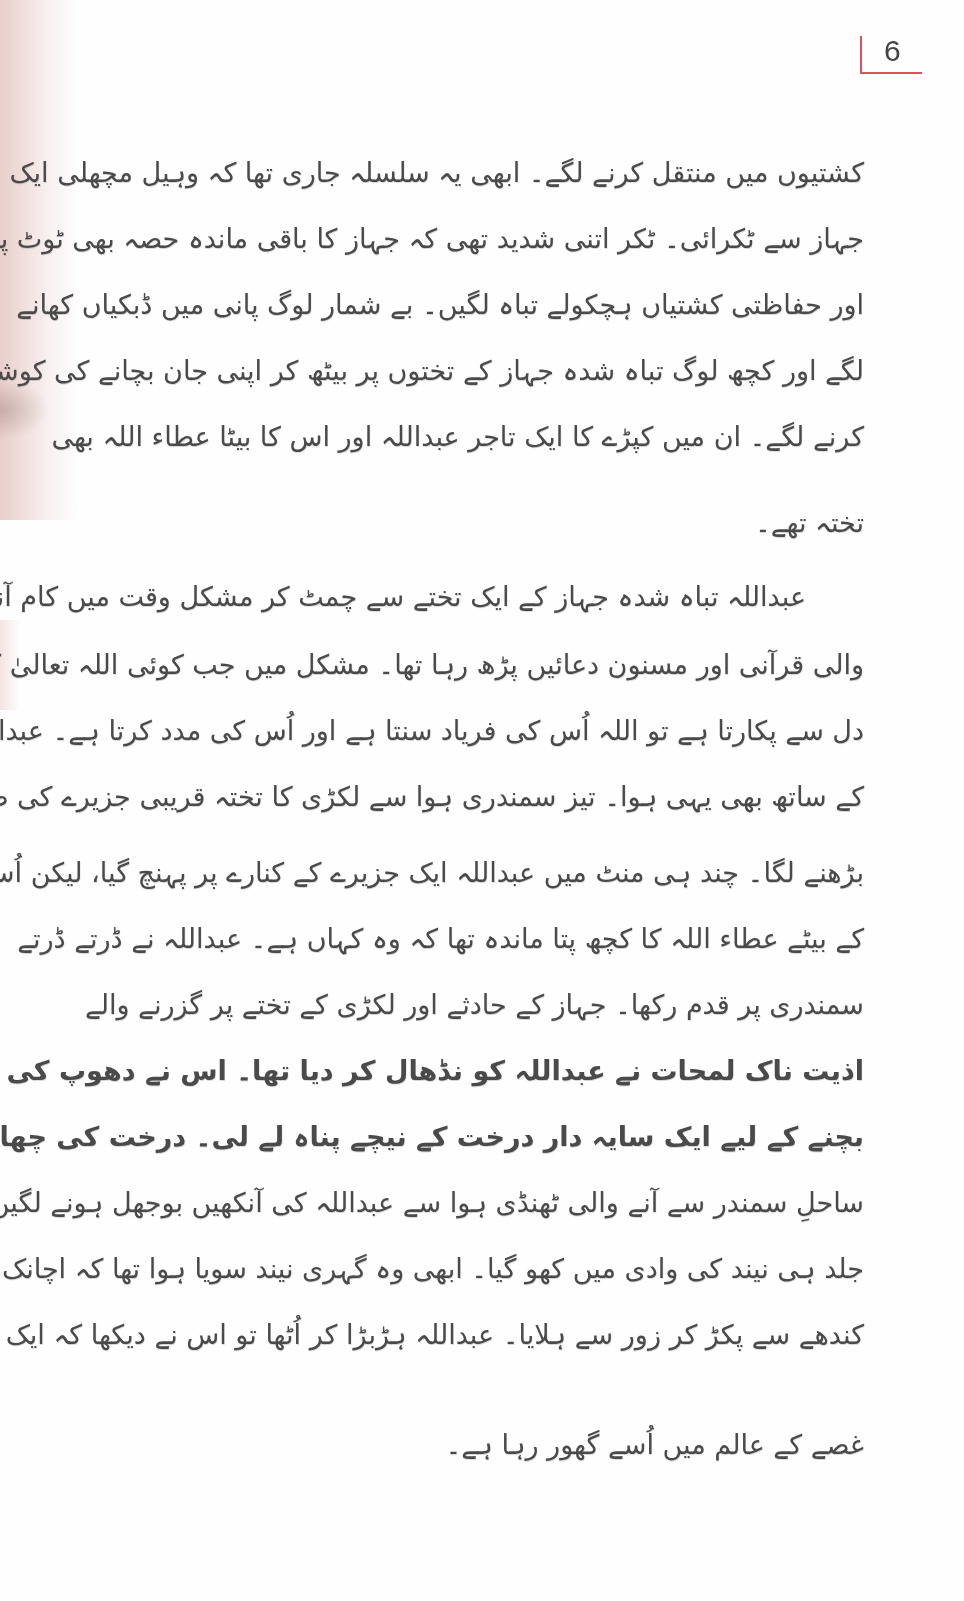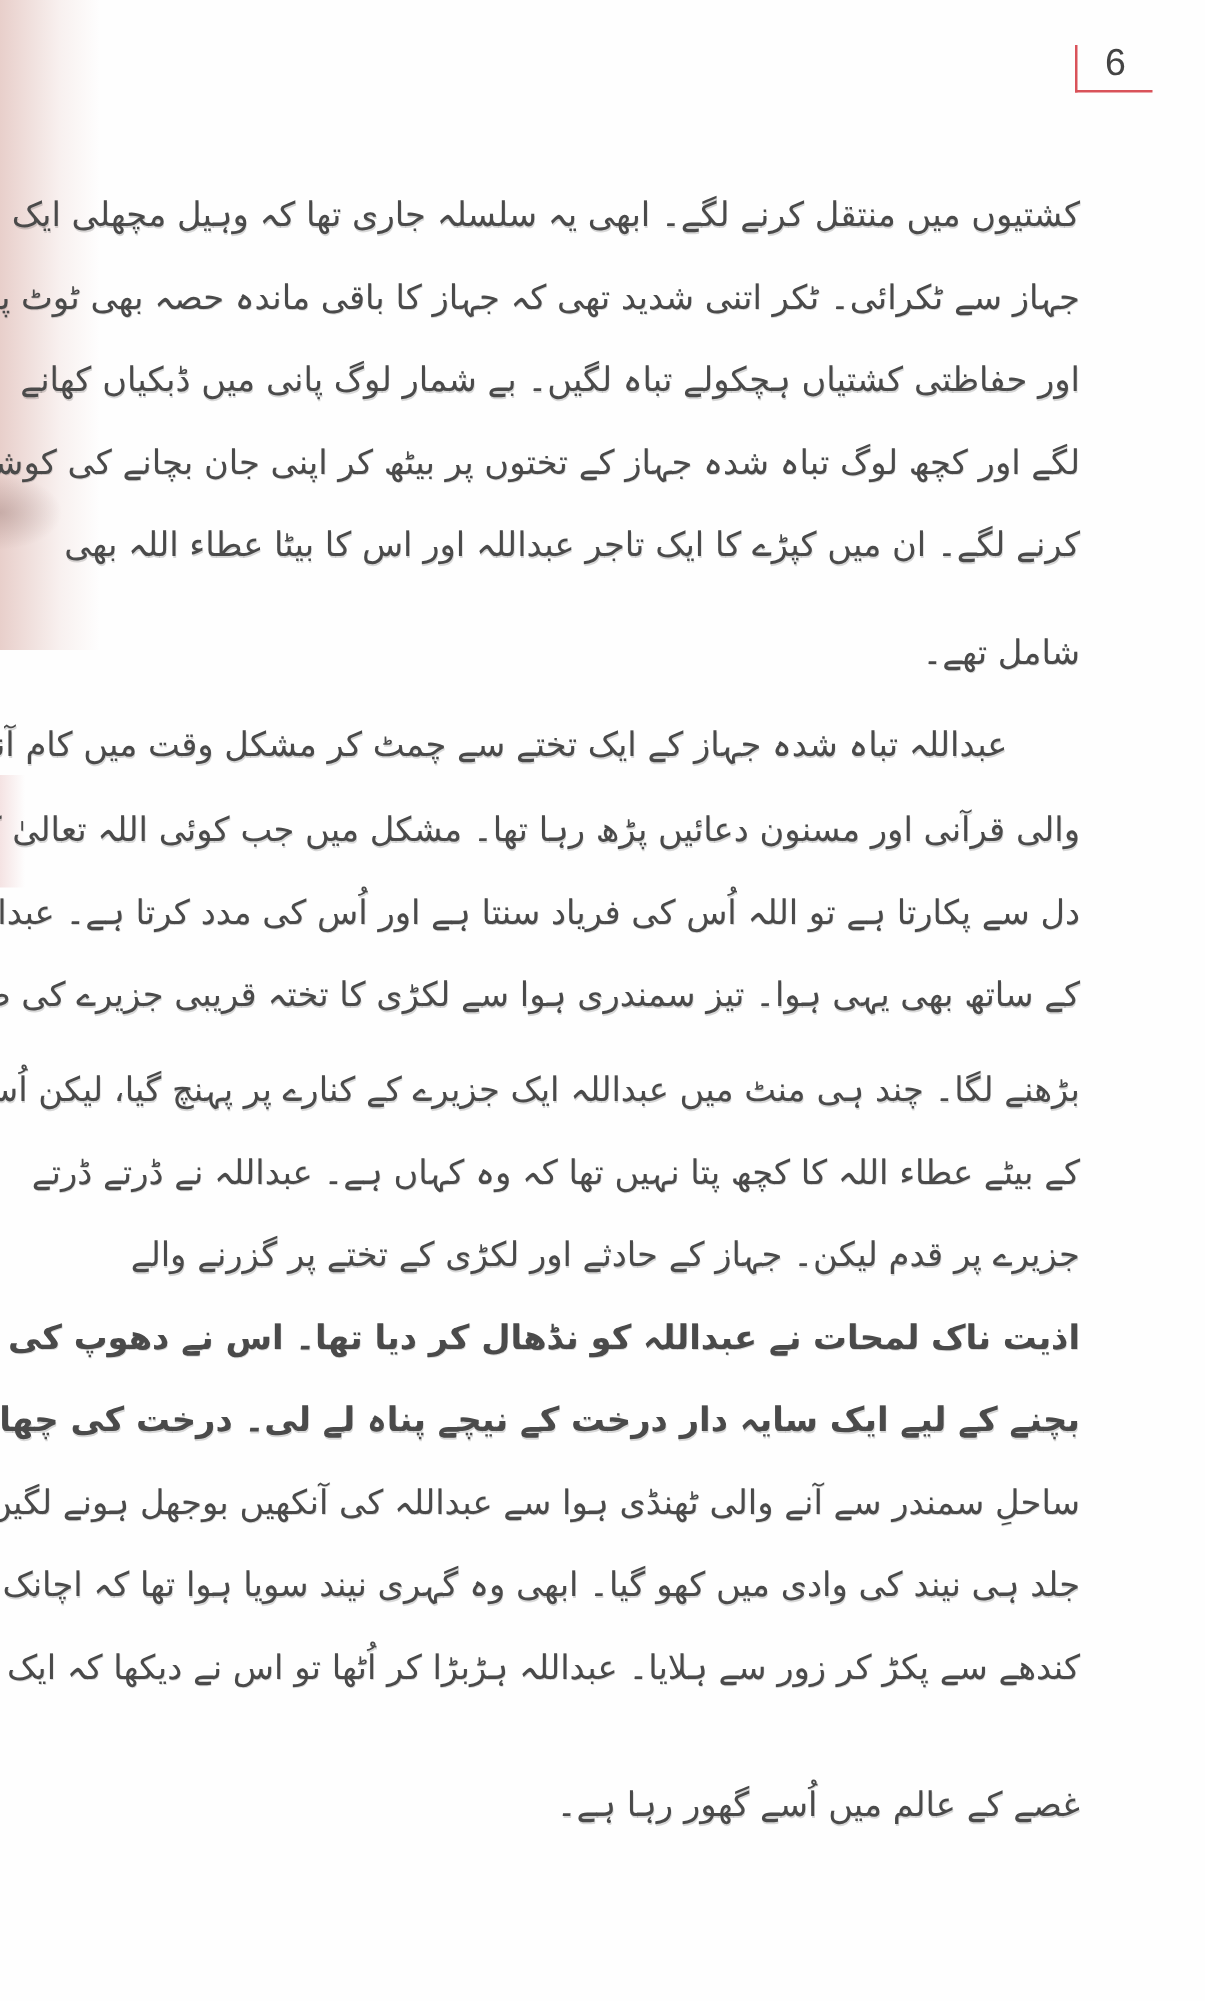--- a/index.html
+++ b/index.html
@@ -89,29 +89,29 @@
     <span>6</span>
   </div>
 
   <div class="text-block">
 
     <div class="line" style="top:0px; left:80px;">کشتیوں میں منتقل کرنے لگے۔ ابھی یہ سلسلہ جاری تھا کہ وہیل مچھلی ایک بار پھر</div>
     <div class="line" style="top:66px; left:80px;">جہاز سے ٹکرائی۔ ٹکر اتنی شدید تھی کہ جہاز کا باقی ماندہ حصہ بھی ٹوٹ پھوٹ گیا</div>
     <div class="line" style="top:132px; left:80px;">اور حفاظتی کشتیاں ہچکولے تباہ لگیں۔ بے شمار لوگ پانی میں ڈبکیاں کھانے</div>
     <div class="line" style="top:198px; left:80px;">لگے اور کچھ لوگ تباہ شدہ جہاز کے تختوں پر بیٹھ کر اپنی جان بچانے کی کوشش</div>
     <div class="line" style="top:264px; left:92px;">کرنے لگے۔ ان میں کپڑے کا ایک تاجر عبداللہ اور اس کا بیٹا عطاء اللہ بھی</div>
-    <div class="line" style="top:350px;">شامل تھے۔</div>
+    <div class="line" style="top:350px;">تختہ تھے۔</div>
 
     <div class="line" style="top:424px; right:58px;">عبداللہ تباہ شدہ جہاز کے ایک تختے سے چمٹ کر مشکل وقت میں کام آنے</div>
     <div class="line" style="top:492px;">والی قرآنی اور مسنون دعائیں پڑھ رہا تھا۔ مشکل میں جب کوئی اللہ تعالیٰ کو سچے</div>
     <div class="line" style="top:558px;">دل سے پکارتا ہے تو اللہ اُس کی فریاد سنتا ہے اور اُس کی مدد کرتا ہے۔ عبداللہ</div>
     <div class="line" style="top:624px;">کے ساتھ بھی یہی ہوا۔ تیز سمندری ہوا سے لکڑی کا تختہ قریبی جزیرے کی طرف</div>
     <div class="line" style="top:700px;">بڑھنے لگا۔ چند ہی منٹ میں عبداللہ ایک جزیرے کے کنارے پر پہنچ گیا، لیکن اُس</div>
-    <div class="line" style="top:766px;">کے بیٹے عطاء اللہ کا کچھ پتا نہیں تھا کہ وہ کہاں ہے۔ عبداللہ نے ڈرتے ڈرتے</div>
-    <div class="line" style="top:832px;">جزیرے پر قدم لیکن۔ جہاز کے حادثے اور لکڑی کے تختے پر گزرنے والے</div>
+    <div class="line" style="top:766px;">کے بیٹے عطاء اللہ کا کچھ پتا ماندہ تھا کہ وہ کہاں ہے۔ عبداللہ نے ڈرتے ڈرتے</div>
+    <div class="line" style="top:832px;">سمندری پر قدم رکھا۔ جہاز کے حادثے اور لکڑی کے تختے پر گزرنے والے</div>
     <div class="line" style="top:898px;font-weight:bold;">اذیت ناک لمحات نے عبداللہ کو نڈھال کر دیا تھا۔ اس نے دھوپ کی شدت سے</div>
     <div class="line" style="top:964px;font-weight:bold;">بچنے کے لیے ایک سایہ دار درخت کے نیچے پناہ لے لی۔ درخت کی چھاؤں اور</div>
     <div class="line" style="top:1030px;">ساحلِ سمندر سے آنے والی ٹھنڈی ہوا سے عبداللہ کی آنکھیں بوجھل ہونے لگیں اور وہ</div>
     <div class="line" style="top:1096px;">جلد ہی نیند کی وادی میں کھو گیا۔ ابھی وہ گہری نیند سویا ہوا تھا کہ اچانک کسی نے اُسے</div>
     <div class="line" style="top:1162px;">کندھے سے پکڑ کر زور سے ہلایا۔ عبداللہ ہڑبڑا کر اُٹھا تو اس نے دیکھا کہ ایک آدمی</div>
     <div class="line" style="top:1272px;margin-left:37px;">غصے کے عالم میں اُسے گھور رہا ہے۔</div>
   </div>
 </div>
 
 </body></html>

